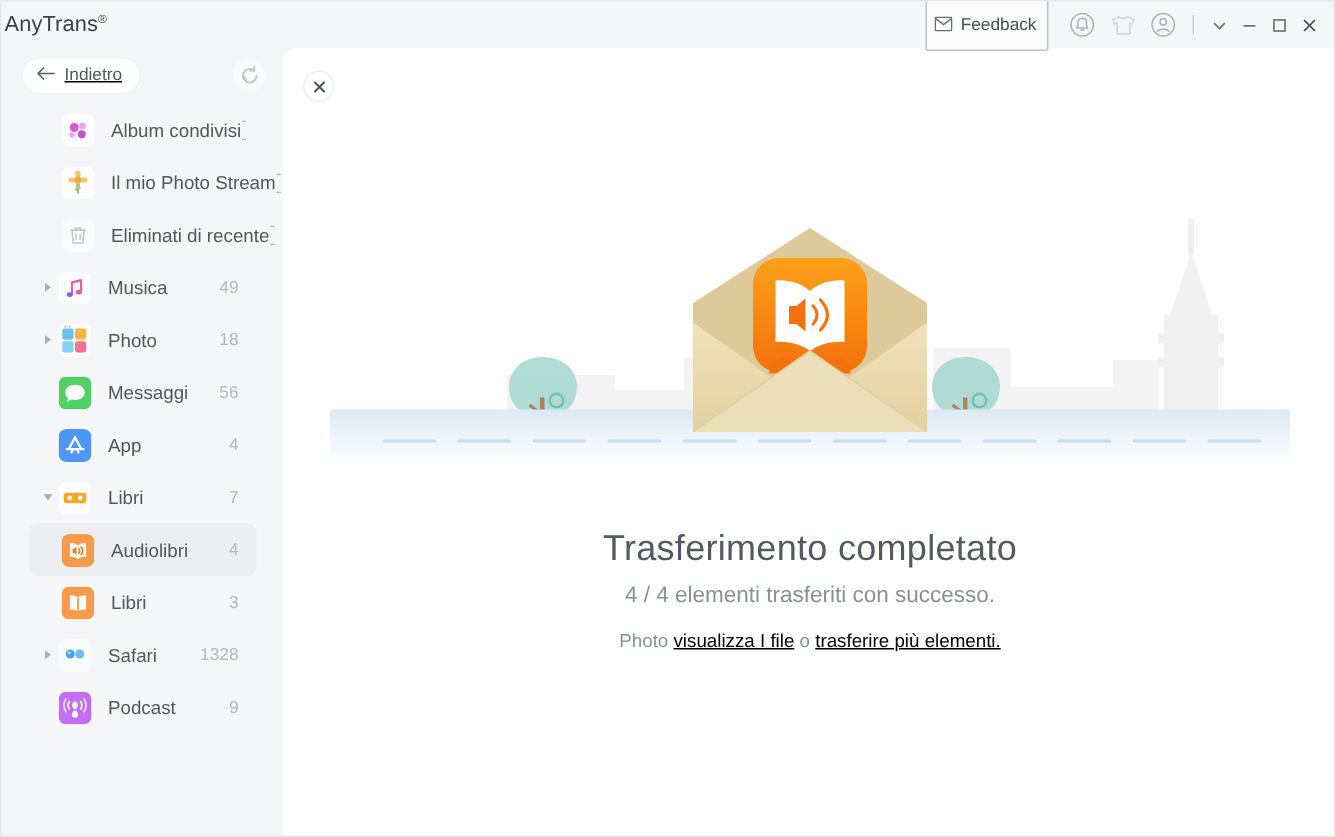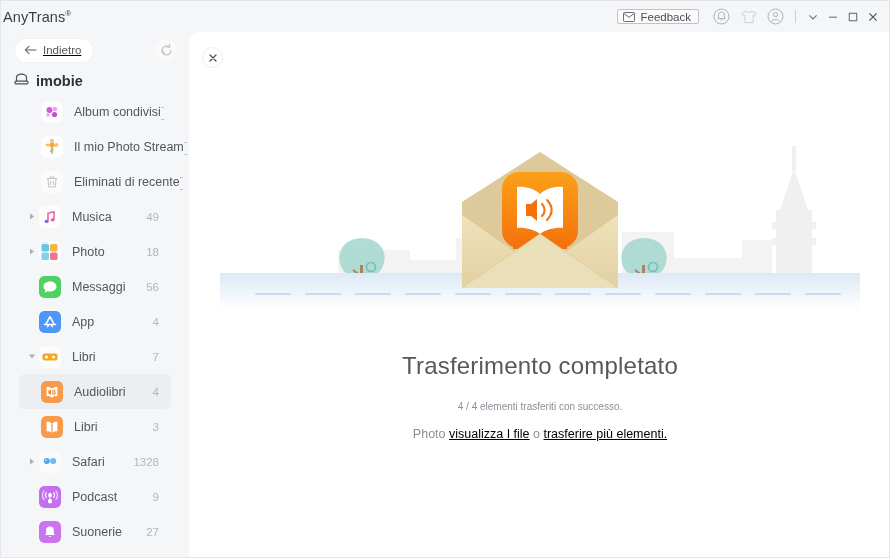--- a/index.html
+++ b/index.html
@@ -34,21 +34,21 @@
     color: #3c3f45;
     letter-spacing: .1px;
   }
   .app-title sup { font-size: 8px; vertical-align: super; }
   .tb-right { display: flex; align-items: center; gap: 0; }
 
   .feedback-btn {
     display: flex; align-items: center; gap: 5px;
     border: 1px solid #bfc3c9;
     border-radius: 2px;
-    height: 15px;
+    height: 35px;
     padding: 0 7px 0 5px;
     background: #fbfbfc;
     cursor: pointer;
     margin-right: 9px;
   }
   .feedback-btn .lbl { font-size: 11.5px; color: #4a4d53; }
 
   .tb-icon {
     width: 21px; height: 21px;
     margin: 0 3px;
@@ -195,22 +195,22 @@
     top: 320px;
     text-align: center;
   }
   .msg-title {
     font-size: 24px;
     color: #55585e;
     font-weight: normal;
     letter-spacing: .2px;
   }
   .msg-sub {
-    margin-top: 21px;
-    font-size: 10px;
+    margin-top: 8px;
+    font-size: 15px;
     color: #8b8f96;
   }
   .msg-links {
     margin-top: 15px;
     font-size: 12.5px;
     color: #8b8f96;
   }
   .msg-links a {
     color: #000000;
     text-decoration: underline;
@@ -299,29 +299,20 @@
       </div>
       <div class="refresh-btn">
         <svg width="15" height="15" viewBox="0 0 15 15">
           <path d="M12 7.5 A4.5 4.5 0 1 1 10.1 3.8" fill="none" stroke="#c2c5cb" stroke-width="1.25" stroke-linecap="round"></path>
           <path d="M3 7.5 A4.5 4.5 0 0 1 4.9 11.2" fill="none" stroke="#c2c5cb" stroke-width="1.25" stroke-linecap="round"></path>
           <path d="M10.5 1.3 L10.6 4.2 L7.7 4.0" fill="none" stroke="#c2c5cb" stroke-width="1.25" stroke-linecap="round" stroke-linejoin="round"></path>
         </svg>
       </div>
     </div>
 
-    <div class="device-row">
-      <span>
-        <svg width="15" height="13" viewBox="0 0 15 13">
-          <path d="M2.5 8.5 L2.5 4.5 A5 3.4 0 0 1 12.5 4.5 L12.5 8.5" fill="none" stroke="#4d5056" stroke-width="1.2"></path>
-          <rect x="1" y="8.2" width="13" height="2.6" rx="1.1" fill="none" stroke="#4d5056" stroke-width="1.2"></rect>
-        </svg>
-      </span>
-      <span class="device-name">imobie</span>
-    </div>
 
     <div class="sb-list" id="sb-list">
         <div class="sb-item sub">
           <div class="sb-icon">
             <svg width="22" height="22" viewBox="0 0 22 22">
               <rect width="22" height="22" rx="5" fill="#fdfdfd"></rect>
               <circle cx="8.5" cy="9" r="3" fill="#d659d8"></circle>
               <circle cx="14" cy="8" r="2.2" fill="#e98ae8" opacity=".8"></circle>
               <circle cx="13.5" cy="13.5" r="2.6" fill="#c44fd6"></circle>
               <circle cx="7" cy="14" r="1.8" fill="#efa6ee"></circle>
@@ -479,31 +470,20 @@
             <svg width="22" height="22" viewBox="0 0 22 22">
               <rect width="22" height="22" rx="5" fill="#c46ff0"></rect>
               <ellipse cx="11" cy="9.2" rx="1.8" ry="2.5" fill="#ffffff"></ellipse>
               <path d="M9 15.8 C9 14 9.6 12.6 11 12.6 C12.4 12.6 13 14 13 15.8 C13 16.8 12.3 17.4 11 17.4 C9.7 17.4 9 16.8 9 15.8 Z" fill="#ffffff"></path>
               <path d="M7.2 11.6 A4.6 4.6 0 0 1 7.2 6.6 M14.8 11.6 A4.6 4.6 0 0 0 14.8 6.6" fill="none" stroke="#ffffff" stroke-width="1.2" stroke-linecap="round"></path>
               <path d="M5 13.4 A7.2 7.2 0 0 1 5 5 M17 13.4 A7.2 7.2 0 0 0 17 5" fill="none" stroke="#ffffff" stroke-width="1.2" stroke-linecap="round" opacity=".75"></path>
             </svg>
           </div>
           <div class="sb-label">Podcast</div>
           <div class="sb-count">9</div>
-        </div>
-        <div class="sb-item">
-          <div class="sb-icon">
-            <svg width="22" height="22" viewBox="0 0 22 22">
-              <rect width="22" height="22" rx="5" fill="#cb74ef"></rect>
-              <path d="M11 5.6 C8.5 5.6 7.2 7.2 7.2 9.4 L7.2 12.2 L6 14 L16 14 L14.8 12.2 L14.8 9.4 C14.8 7.2 13.5 5.6 11 5.6 Z" fill="#ffffff"></path>
-              <path d="M9.5 15.1 C9.8 16.2 12.2 16.2 12.5 15.1" fill="#ffffff"></path>
-            </svg>
-          </div>
-          <div class="sb-label">Suonerie</div>
-          <div class="sb-count">27</div>
         </div>
       </div>
   </div>
 
   <div class="content">
 
     <div class="close-btn">
       <svg width="10" height="10" viewBox="0 0 10 10">
         <path d="M2 2 L8 8 M8 2 L2 8" stroke="#4c4f55" stroke-width="1.3" stroke-linecap="round"></path>
       </svg>

